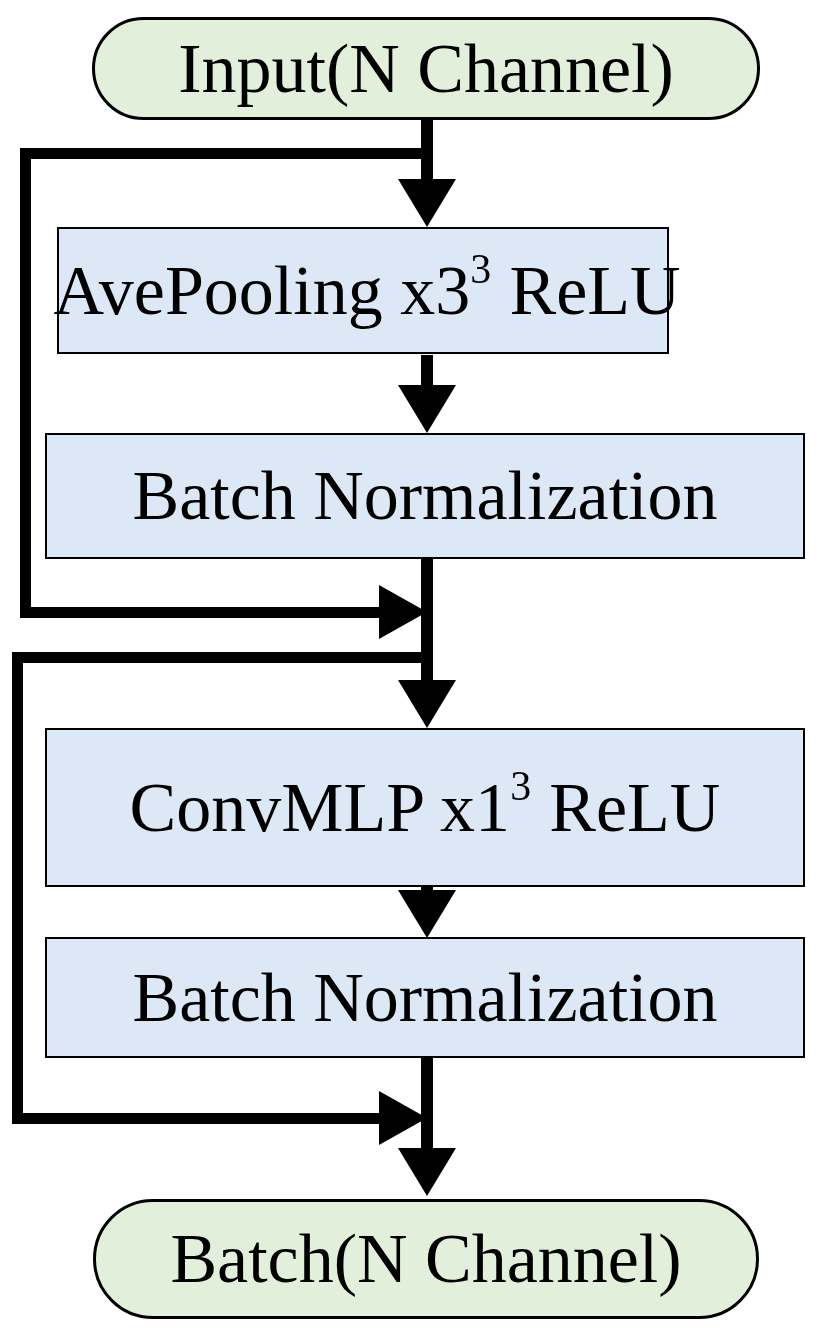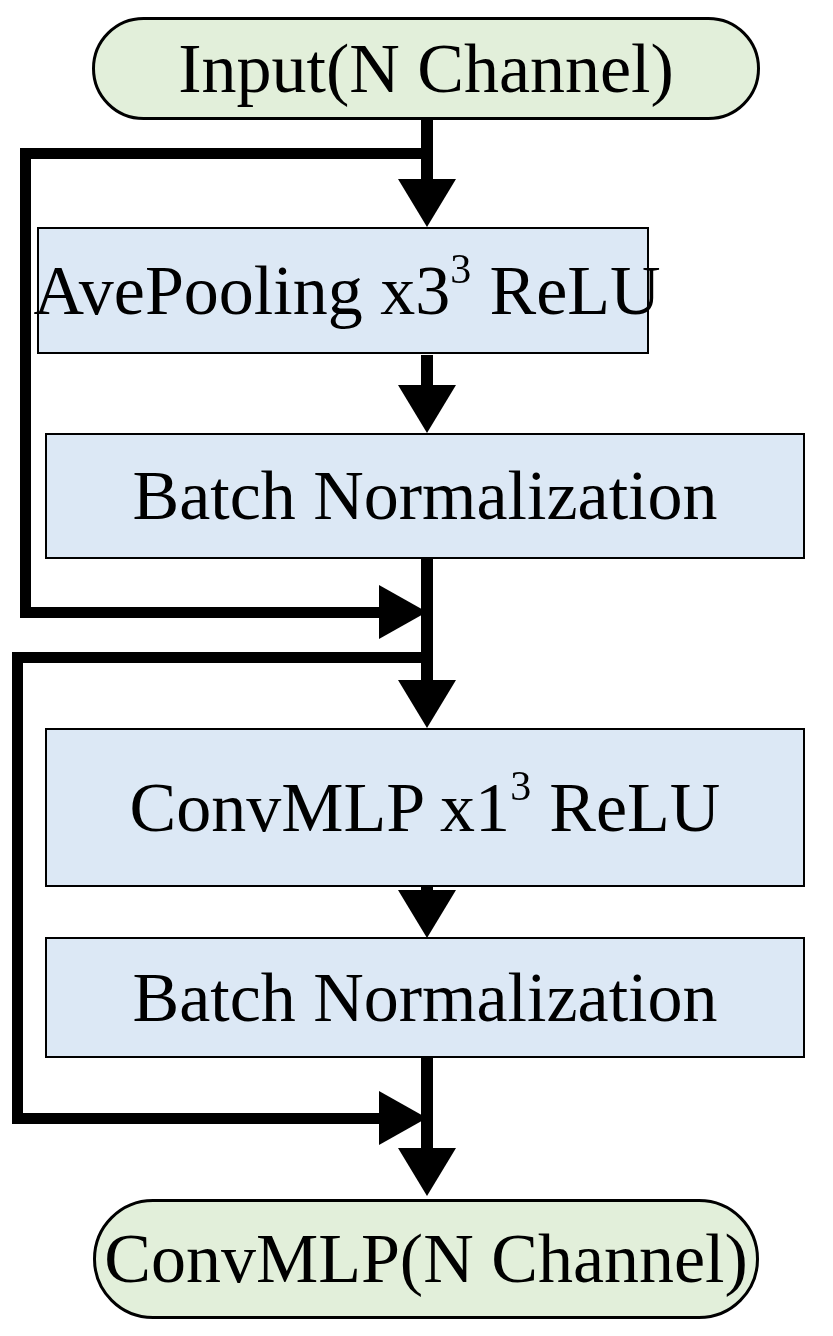--- a/index.html
+++ b/index.html
@@ -86,37 +86,37 @@
 
   <div class="conn" style="left:12px; top:652px; width:421px; height:11px;"></div>
   <div class="conn" style="left:12px; top:652px; width:11px; height:472px;"></div>
   <div class="conn" style="left:12px; top:1113px; width:368px; height:11px;"></div>
   <div class="arrow-right" style="left:379px; top:1091px;"></div>
 
   <div class="node terminal" style="left:92px; top:17px; width:668px; height:103px; border-radius:52px;">
     <span>Input(N Channel)</span>
   </div>
 
-  <div class="node process" style="left:37px; top:227px; width:612px; height:127px;padding-left:8px;">
+  <div class="node process" style="left:57px; top:227px; width:612px; height:127px;padding-left:8px;">
     <span>AvePooling x3</span>
       <sup>3</sup>
       <span class="label-post">ReLU</span>
   </div>
 
   <div class="node process" style="left:45px; top:433px; width:760px; height:126px;">
     <span>Batch Normalization</span>
   </div>
 
   <div class="node process" style="left:45px; top:728px; width:760px; height:159px;">
     <span>ConvMLP x1</span>
       <sup>3</sup>
       <span class="label-post">ReLU</span>
   </div>
 
   <div class="node process" style="left:45px; top:937px; width:760px; height:121px;">
     <span>Batch Normalization</span>
   </div>
 
   <div class="node terminal" style="left:93px; top:1199px; width:666px; height:120px; border-radius:60px;">
-    <span>ConvMLP(N Channel)</span>
+    <span>Batch(N Channel)</span>
   </div>
 
 </div>
 
 </body></html>

